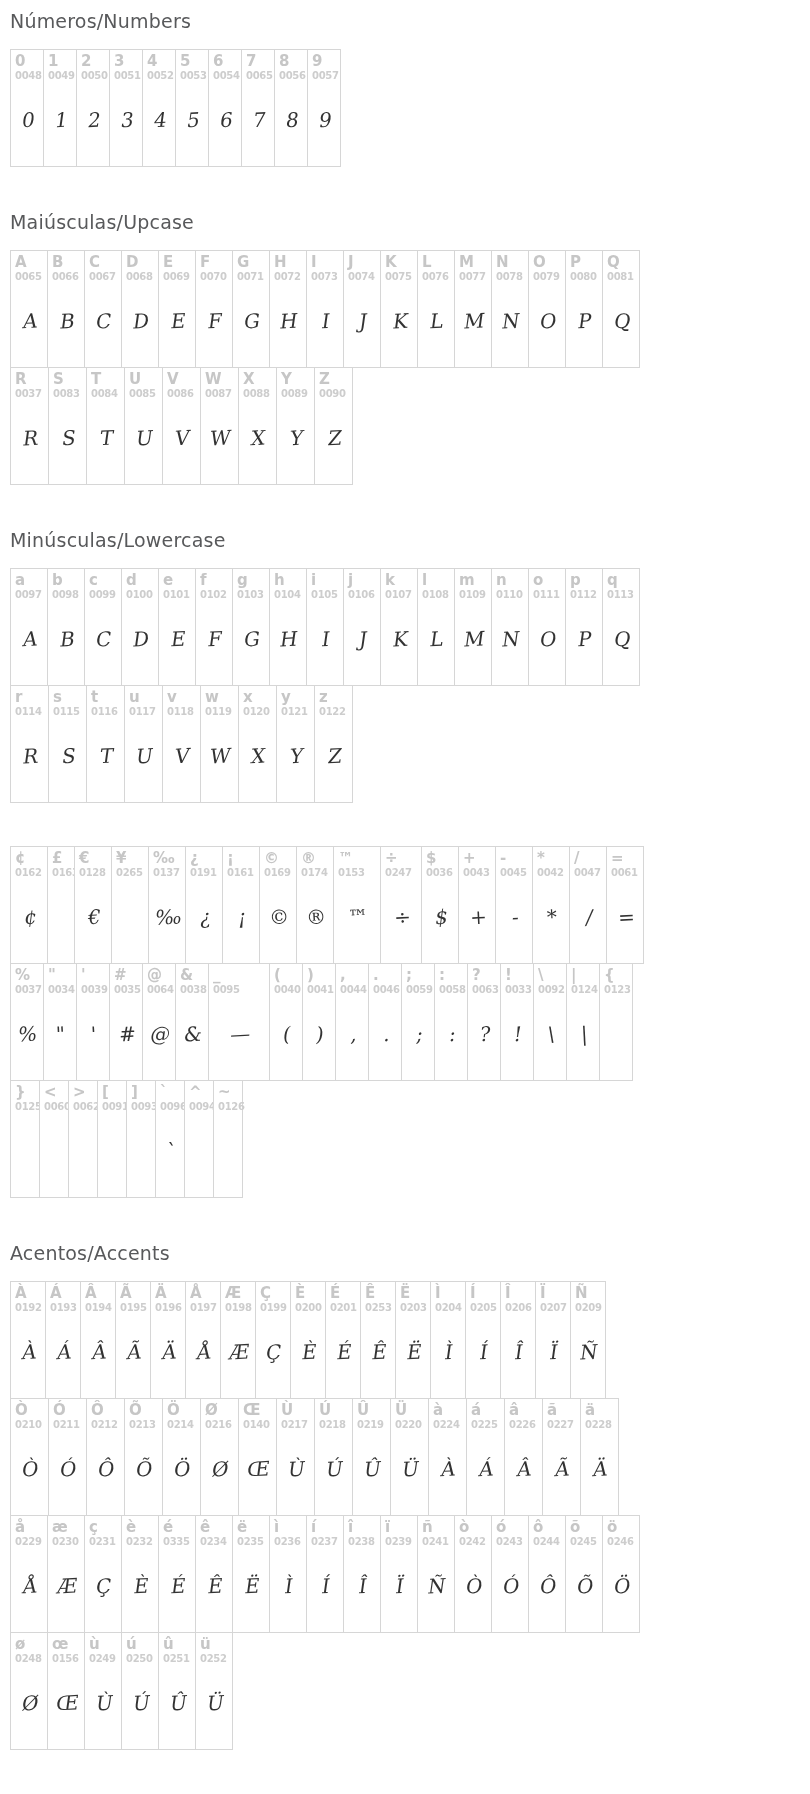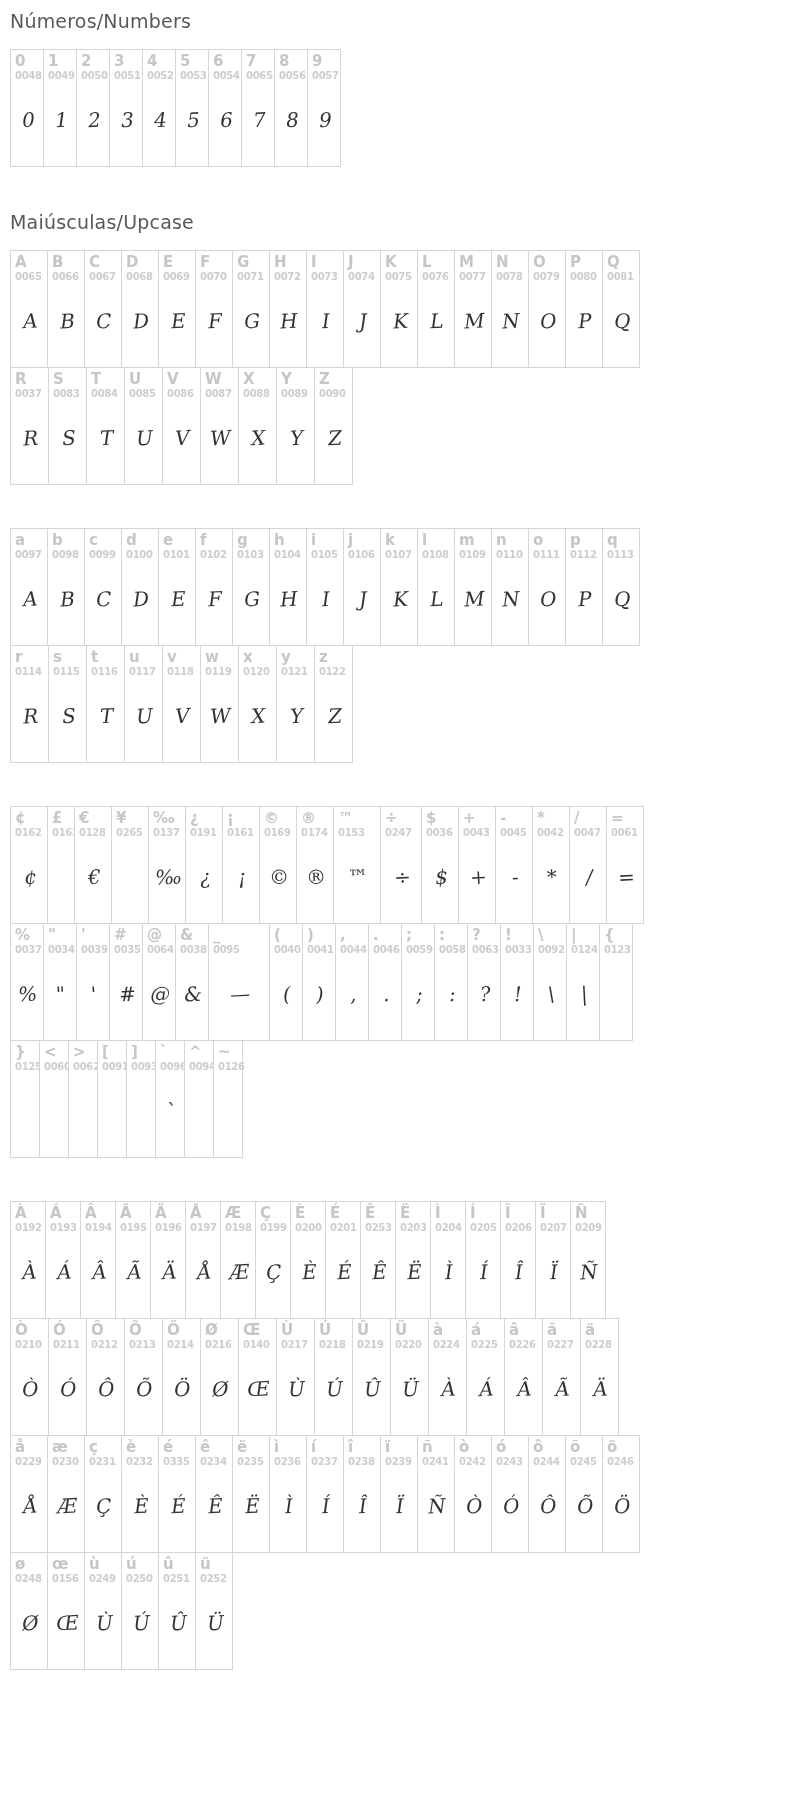--- a/index.html
+++ b/index.html
@@ -301,20 +301,21 @@
         <div class="cell" style="width: 39px;">
           <span class="ch">Z</span>
           <span class="code">0090</span>
           <div class="glyphbox">
             <span class="glyph">Z</span>
           </div>
         </div>
       </div>
     </section>
     <section class="charmap-section">
+      <h2 class="section-title">Minúsculas/Lowercase</h2>
       <div class="charrow">
         <div class="cell" style="width: 38px;">
           <span class="ch">a</span>
           <span class="code">0097</span>
           <div class="glyphbox">
             <span class="glyph">A</span>
           </div>
         </div>
         <div class="cell" style="width: 38px;">
           <span class="ch">b</span>
@@ -798,20 +799,21 @@
         <div class="cell" style="width: 30px;">
           <span class="ch">~</span>
           <span class="code">0126</span>
           <div class="glyphbox">
             <span class="glyph"></span>
           </div>
         </div>
       </div>
     </section>
     <section class="charmap-section">
+      <h2 class="section-title">Acentos/Accents</h2>
       <div class="charrow">
         <div class="cell" style="width: 36px;">
           <span class="ch">À</span>
           <span class="code">0192</span>
           <div class="glyphbox">
             <span class="glyph">À</span>
           </div>
         </div>
         <div class="cell" style="width: 36px;">
           <span class="ch">Á</span>

